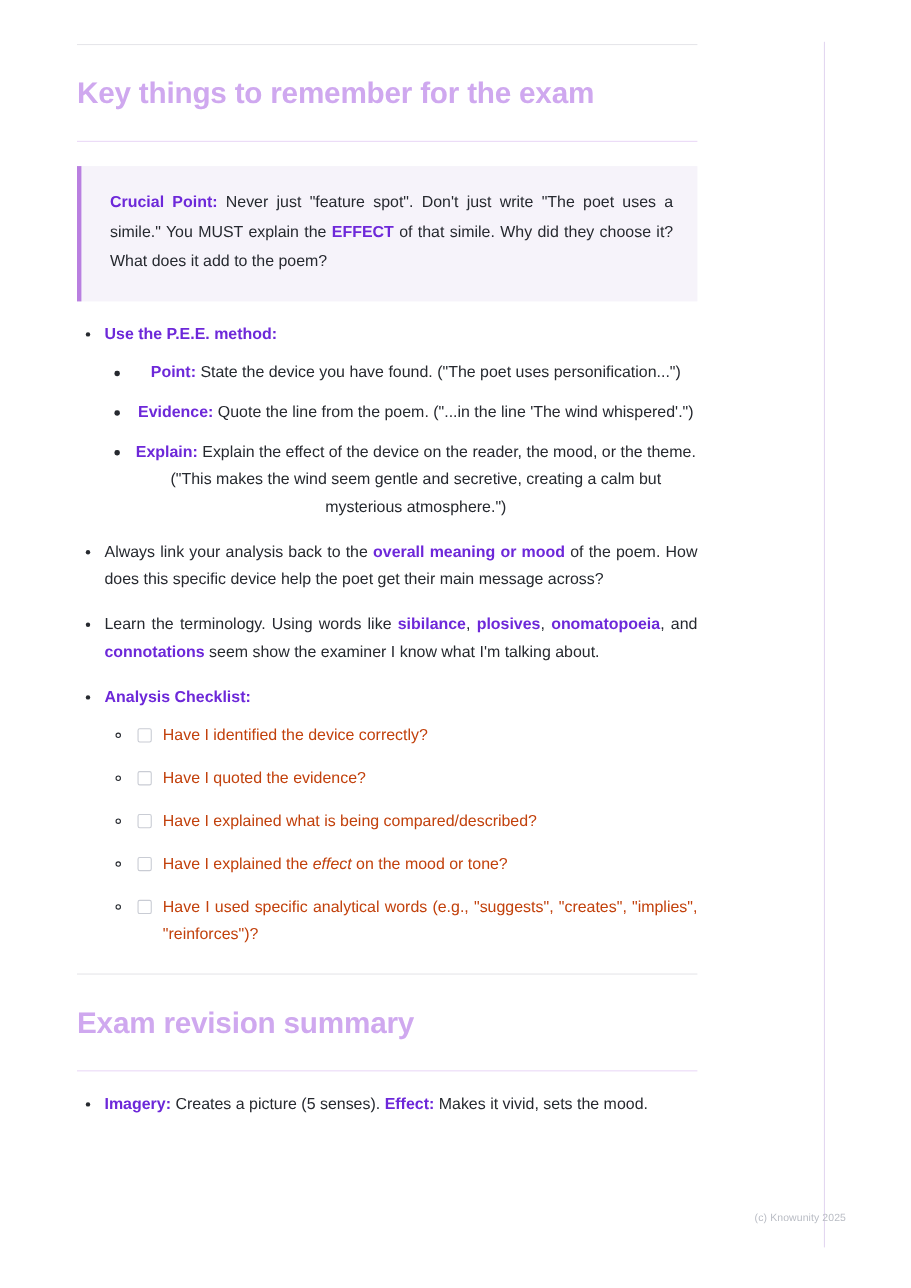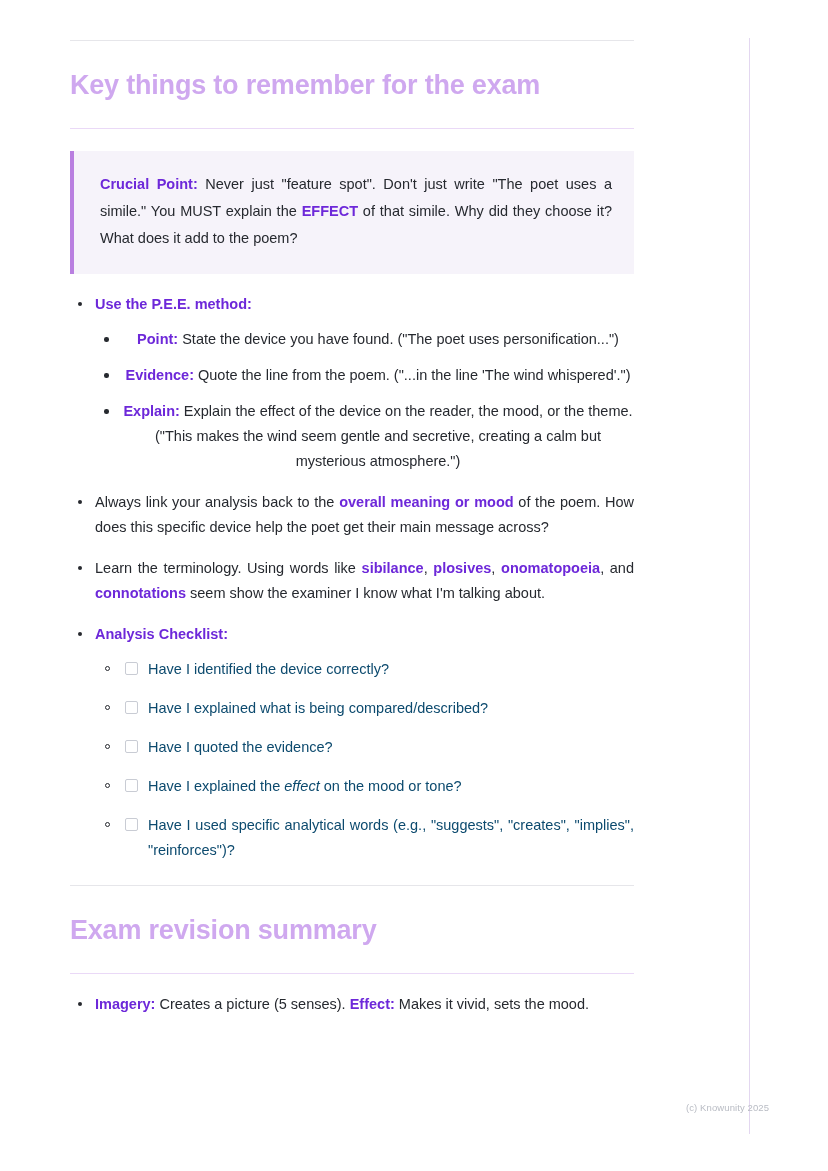--- a/index.html
+++ b/index.html
@@ -111,21 +111,21 @@
     list-style: none;
     margin: 10px 0 0 0;
     padding: 0;
   }
   ul.checklist > li {
     position: relative;
     padding-left: 53px;
     margin-bottom: 14px;
     font-size: 14.5px;
     line-height: 25px;
-    color: #0c4a6e;
+    color: #c2410c;
   }
   ul.checklist > li:before {
     content: "";
     position: absolute;
     left: 10px;
     top: 9px;
     width: 5px;
     height: 5px;
     border-radius: 50%;
     border: 1px solid #26292f;
@@ -198,25 +198,25 @@
 
       <li>
         <b>Analysis Checklist:</b>
         <ul class="checklist">
           <li>
             <span class="checkbox"></span>
             <span>Have I identified the device correctly?</span>
           </li>
           <li>
             <span class="checkbox"></span>
+            <span>Have I quoted the evidence?</span>
+          </li>
+          <li>
+            <span class="checkbox"></span>
             <span>Have I explained what is being compared/described?</span>
-          </li>
-          <li>
-            <span class="checkbox"></span>
-            <span>Have I quoted the evidence?</span>
           </li>
           <li>
             <span class="checkbox"></span>
             <span>Have I explained the </span><em>effect</em><span> on the mood or tone?</span>
           </li>
           <li>
             <span class="checkbox"></span>
             <span>Have I used specific analytical words (e.g., "suggests", "creates", "implies", "reinforces")?</span>
           </li>
         </ul>

